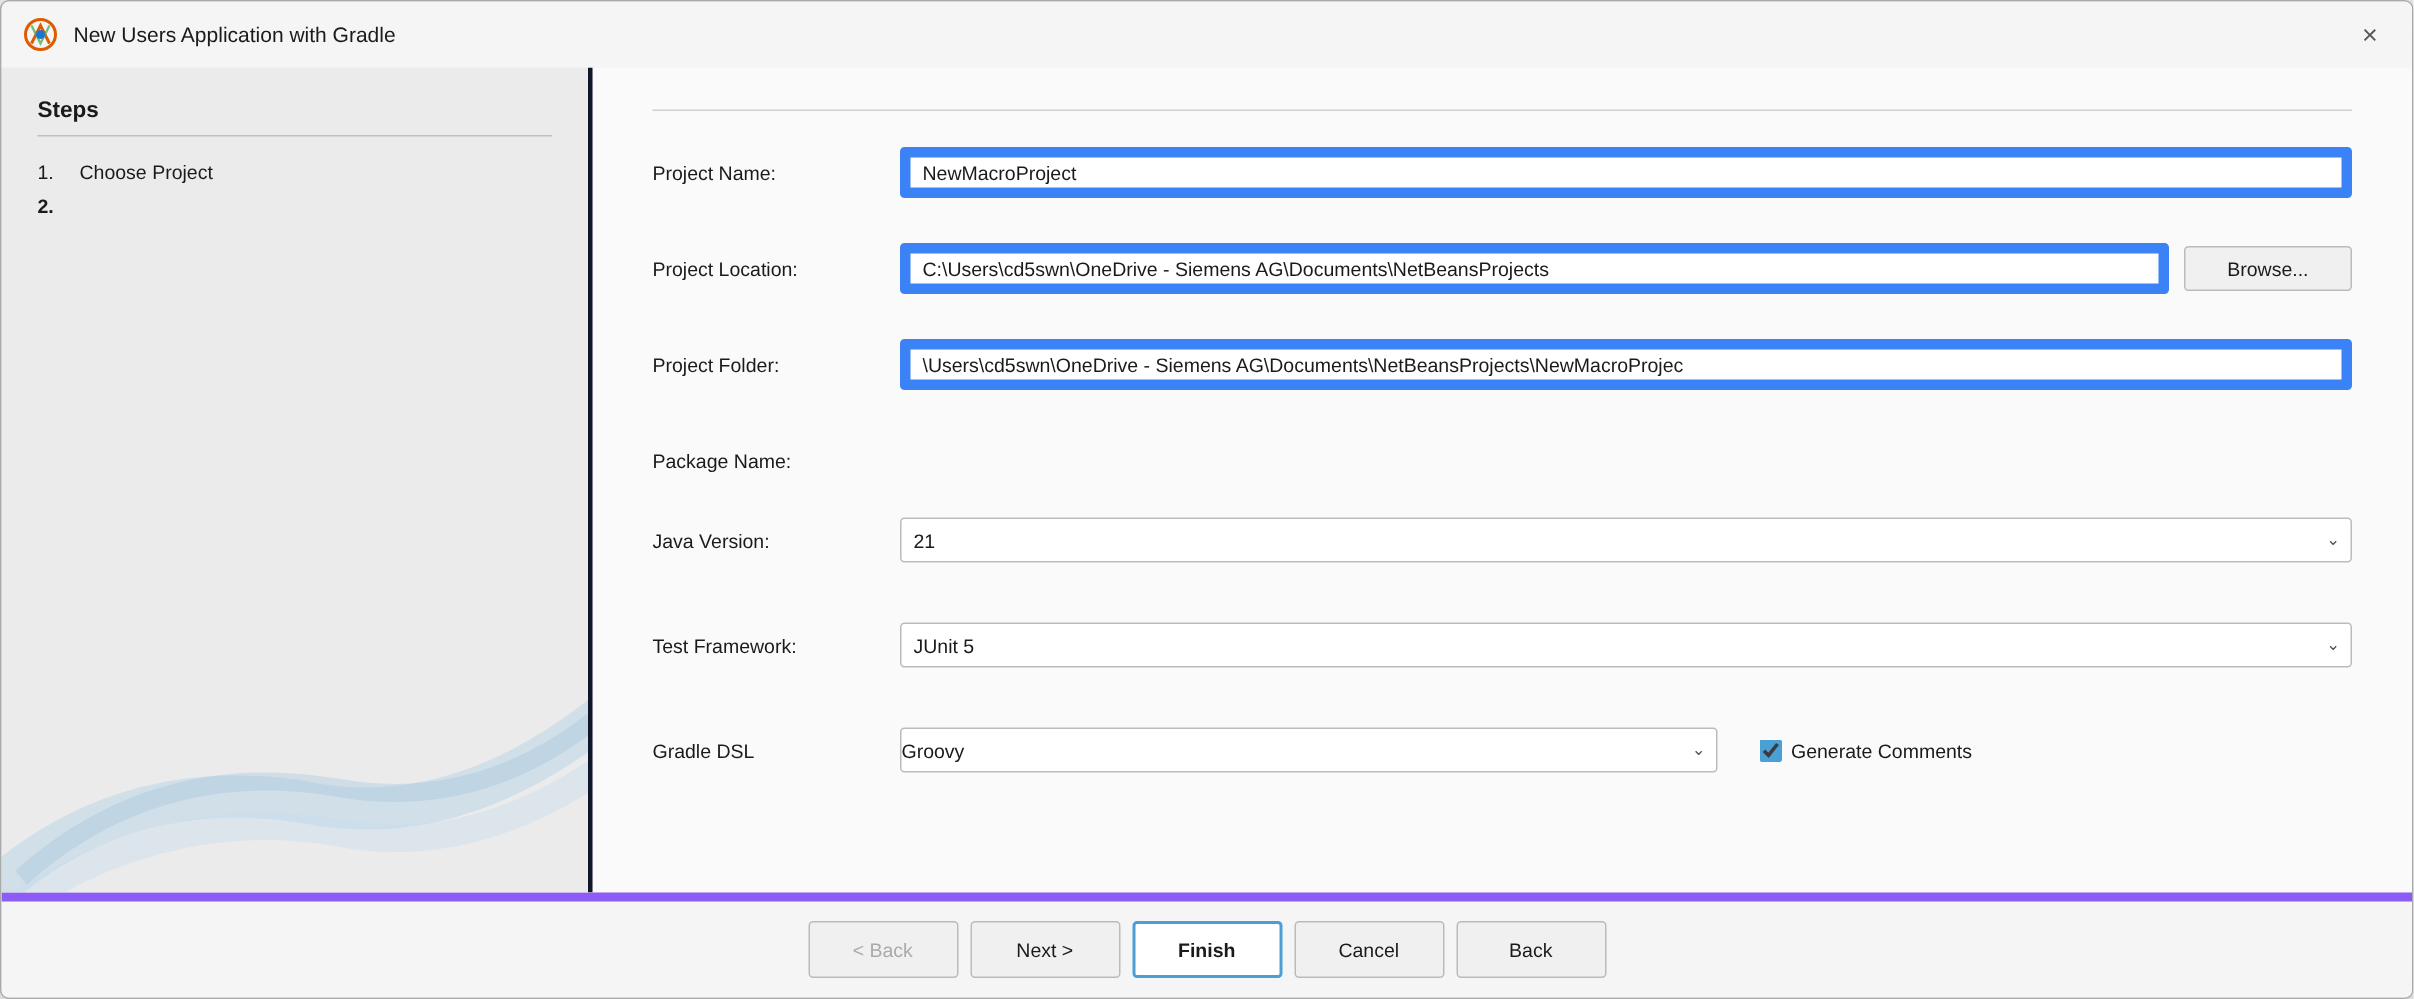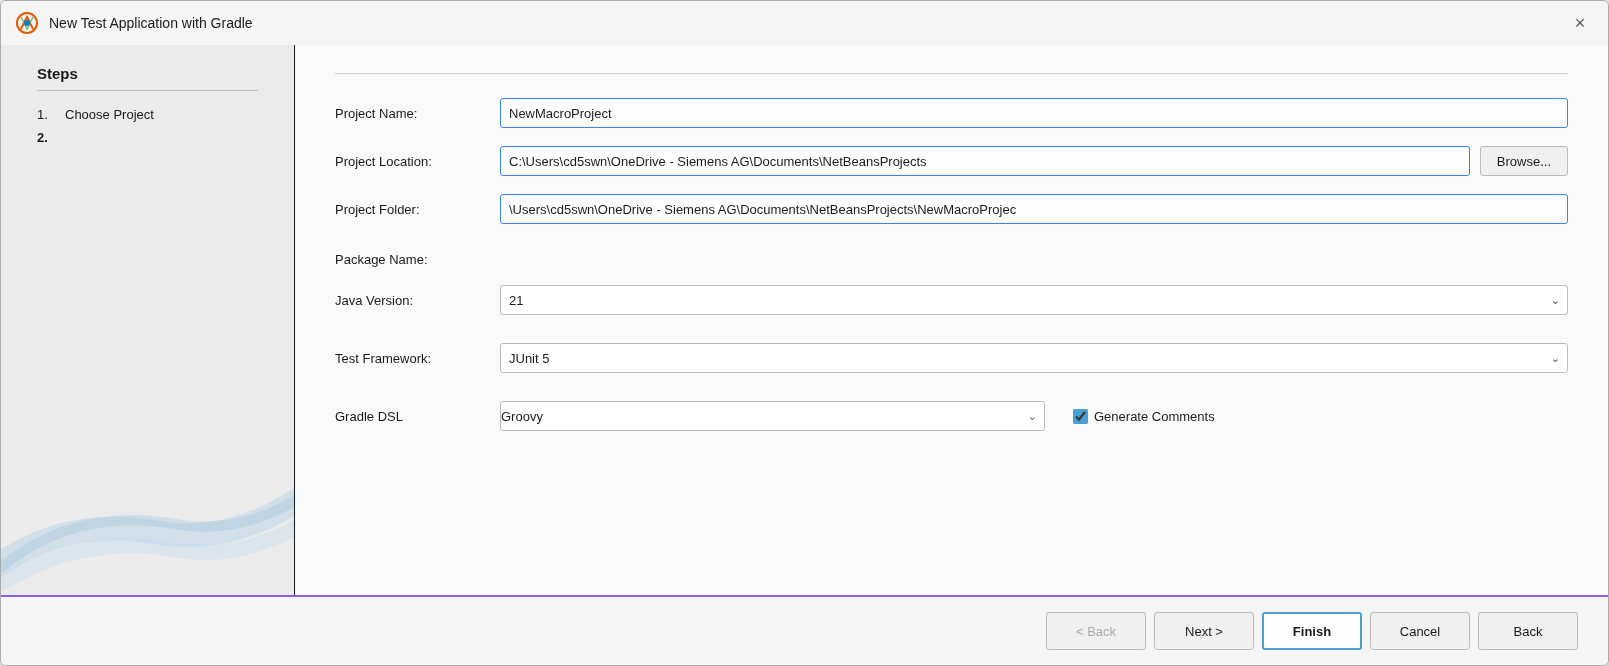--- a/index.html
+++ b/index.html
@@ -58,24 +58,24 @@
     .dialog-logo {
       width: 24px;
       height: 24px;
     }
     .dialog-body {
       display: flex;
       flex: 1;
       overflow: hidden;
     }
     .sidebar {
-      width: 294px;
+      width: 394px;
       background: #ebebeb;
-      padding: 20px 36px;
-      border-right: 1px solid #0f172a;
+      padding: 20px 24px;
+      border-right: 3px solid #0f172a;
       position: relative;
       overflow: hidden;
     }
     .sidebar-title {
       font-size: 15px;
       font-weight: 700;
       color: #1a1a1a;
       margin-bottom: 10px;
       padding-bottom: 8px;
       border-bottom: 1px solid #c0c0c0;
@@ -119,35 +119,35 @@
       gap: 0;
     }
     .form-separator {
       border: none;
       border-top: 1px solid #d0d0d0;
       margin-bottom: 24px;
     }
     .form-row {
       display: flex;
       align-items: center;
-      margin-bottom: 18px;
+      margin-bottom: 30px;
     }
     .form-label {
       width: 165px;
       min-width: 165px;
       font-size: 13px;
       color: #1a1a1a;
       text-align: left;
     }
     .form-input {
       flex: 1;
       height: 30px;
-      border: 1px solid #3b82f6;
-      border-radius: 3px;
-      padding: 0 8px;
+      border: 7px solid #3b82f6;
+      border-radius: 3px;
+      padding: 10px 8px;
       font-size: 13px;
       background: #fff;
       color: #1a1a1a;
       outline: none;
     }
     .select-wrapper {
       flex: 1;
       position: relative;
     }
     .select-wrapper select {
@@ -169,21 +169,21 @@
       right: 8px;
       top: 50%;
       transform: translateY(-50%);
       pointer-events: none;
       font-size: 11px;
       color: #555;
     }
     .browse-btn {
       margin-left: 10px;
       height: 30px;
-      padding: 0 16px;
+      padding: 0 28px;
       border: 1px solid #bbb;
       border-radius: 3px;
       background: #f0f0f0;
       font-size: 13px;
       cursor: pointer;
       color: #1a1a1a;
     }
     .form-spacer { height: 10px; }
     .checkbox-row {
       display: flex;
@@ -220,24 +220,24 @@
       background: #fff;
       color: #1a1a1a;
       appearance: none;
       -webkit-appearance: none;
       outline: none;
       cursor: pointer;
     }
     .footer {
       height: 70px;
       background: #f5f5f5;
-      border-top: 2px solid #8b5cf6;
-      display: flex;
-      align-items: center;
-      justify-content: flex-end;
+      border-top: 6px solid #8b5cf6;
+      display: flex;
+      align-items: center;
+      justify-content: center;
       padding: 0 30px;
       gap: 8px;
     }
     .footer-btn {
       height: 38px;
       min-width: 100px;
       padding: 0 20px;
       border: 1px solid #bbb;
       border-radius: 3px;
       background: #f0f0f0;
@@ -263,21 +263,21 @@
 
   <div class="title-bar">
     <div class="title-bar-left">
 
       <svg class="dialog-logo" viewBox="0 0 24 24" xmlns="http://www.w3.org/2000/svg">
         <circle cx="12" cy="12" r="10" fill="none" stroke="#e05a00" stroke-width="2"></circle>
         <path d="M6 18 L12 6 L18 18" fill="none" stroke="#e05a00" stroke-width="2"></path>
         <path d="M6 6 L12 18 L18 6" fill="none" stroke="#4caf50" stroke-width="1.5" opacity="0.8"></path>
         <circle cx="12" cy="12" r="3" fill="#1976d2"></circle>
       </svg>
-      <span class="title-text">New Test Application with Gradle</span>
+      <span class="title-text">New Users Application with Gradle</span>
     </div>
     <button class="close-btn">×</button>
   </div>
 
   <div class="dialog-body">
 
     <div class="sidebar">
       <div class="sidebar-title">Steps</div>
       <ul class="steps-list">
         <li class="step-item">

